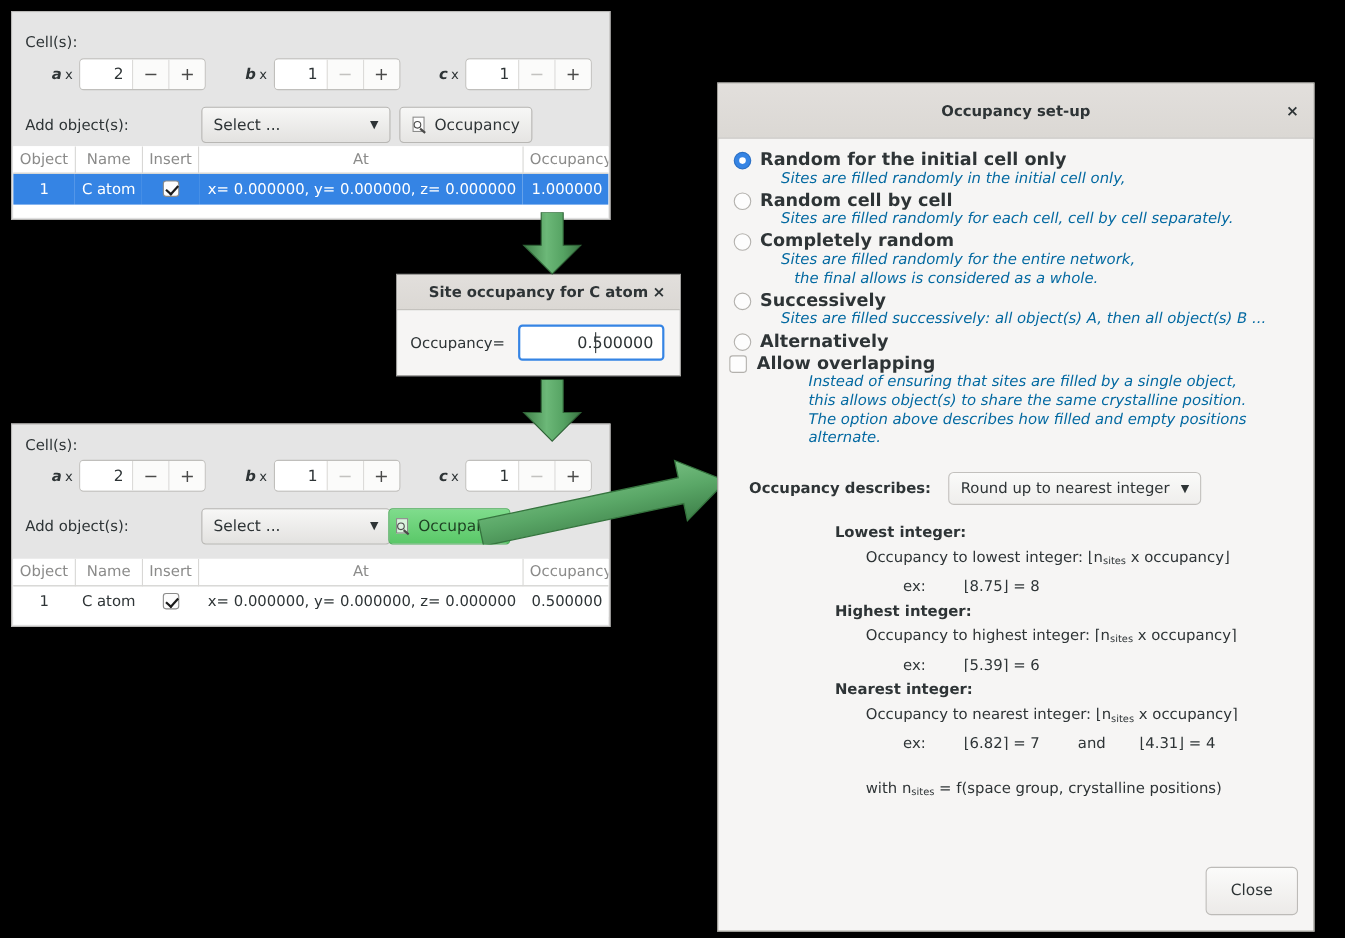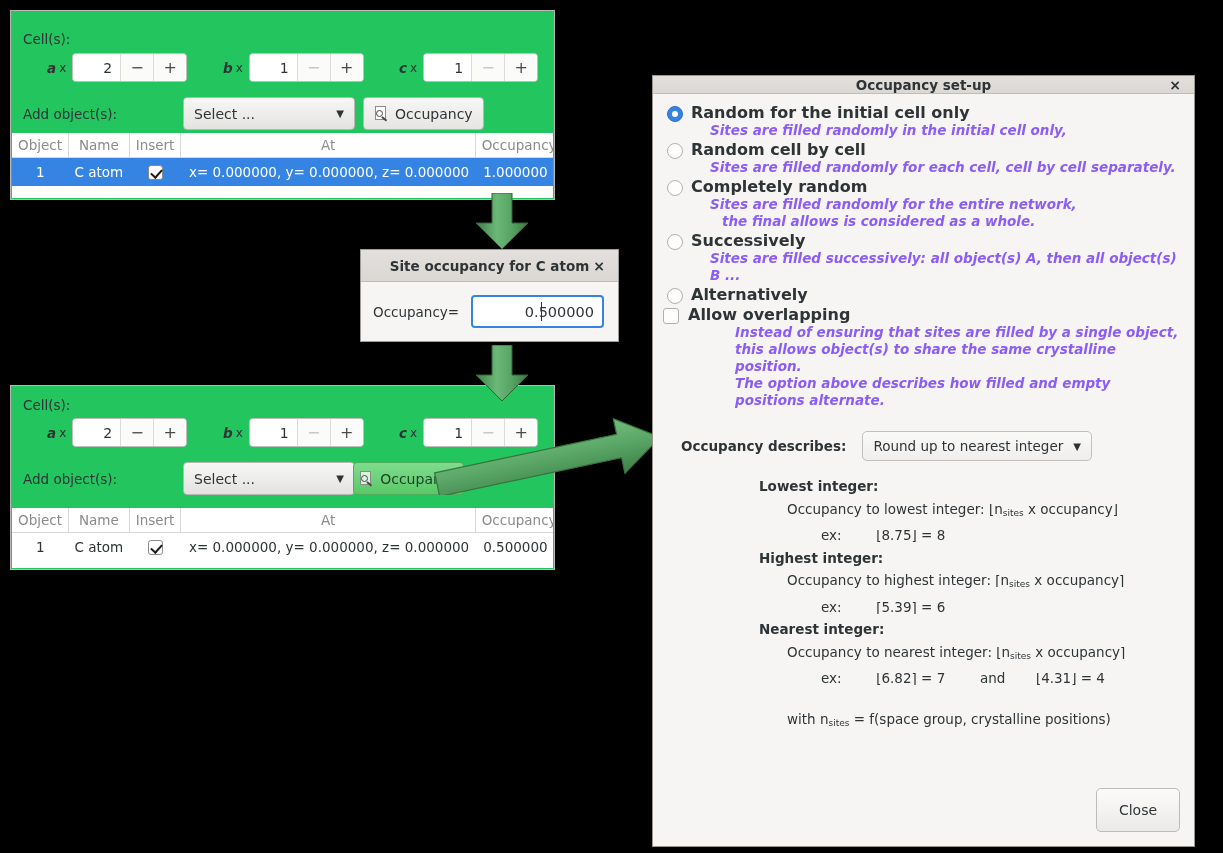--- a/index.html
+++ b/index.html
@@ -10,21 +10,21 @@
     font-family:"DejaVu Sans","Liberation Sans",sans-serif;
     font-size:13px;
     color:#2e3436;
     position:relative;
     overflow:hidden;
   }
 
   
   .panel {
     position:absolute;
-    background:#22c55e;
+    background:#e5e5e5;
     border:1px solid #b9b8b6;
   }
   .row { display:flex; align-items:center; }
 
   .lbl { color:#2e3436; font-size:13.5px; }
 
   
   .spin {
     display:flex; align-items:stretch;
     border:1px solid #c0bfbc;
@@ -150,40 +150,40 @@
     padding:0 8px; font-size:14.5px; color:#2e3436;
     position:relative;
   }
   .caret {
     position:absolute; width:1px; top:5px; bottom:5px; background:#2e3436;
   }
 
   
   .big { position:absolute; left:652px; top:75px; width:543px; height:772px;
          background:#f6f5f4; border:1px solid #98968f; }
-  .big .dlg-title { height:18px; }
+  .big .dlg-title { height:50px; }
   .big-body { padding:8px 14px 0 14px; position:relative; }
 
   .radio {
     width:16px; height:16px; border-radius:50%;
     border:1px solid #b3b1ad; background:#fdfdfd;
     flex:0 0 auto; position:relative; margin-top:1px;
   }
   .radio.on { background:#3584e4; border-color:#2a6fc4; }
   .radio.on::after {
     content:""; position:absolute; left:4px; top:4px;
     width:6px; height:6px; border-radius:50%; background:#fff;
   }
   .cbox {
     width:16px; height:16px; border-radius:3px;
     border:1px solid #b3b1ad; background:#fdfdfd; flex:0 0 auto; margin-top:1px;
   }
   .opt-row { display:flex; align-items:flex-start; gap:8px; margin-top:3px; }
   .opt-label { font-weight:bold; font-size:16px; color:#2e3436; line-height:16px; }
-  .desc { font-style:italic; font-size:13.5px; color:#8b5cf6; line-height:17px;font-weight:bold; }
+  .desc { font-style:italic; font-size:13.5px; color:#0369a1; line-height:17px; }
   .ind1 { margin-left:43px; }
   .ind2 { margin-left:55px; }
 
   .rounding-row { display:flex; align-items:center; gap:16px; margin:22px 0 0 14px; }
   .round-lbl { font-weight:bold; font-size:13.5px; }
   .round-combo {
     height:30px; border:1px solid #c2c0bd; border-radius:5px;
     background:linear-gradient(#fafaf9,#efeeec);
     display:flex; align-items:center; gap:10px; padding:0 10px;
     font-size:13.5px;

